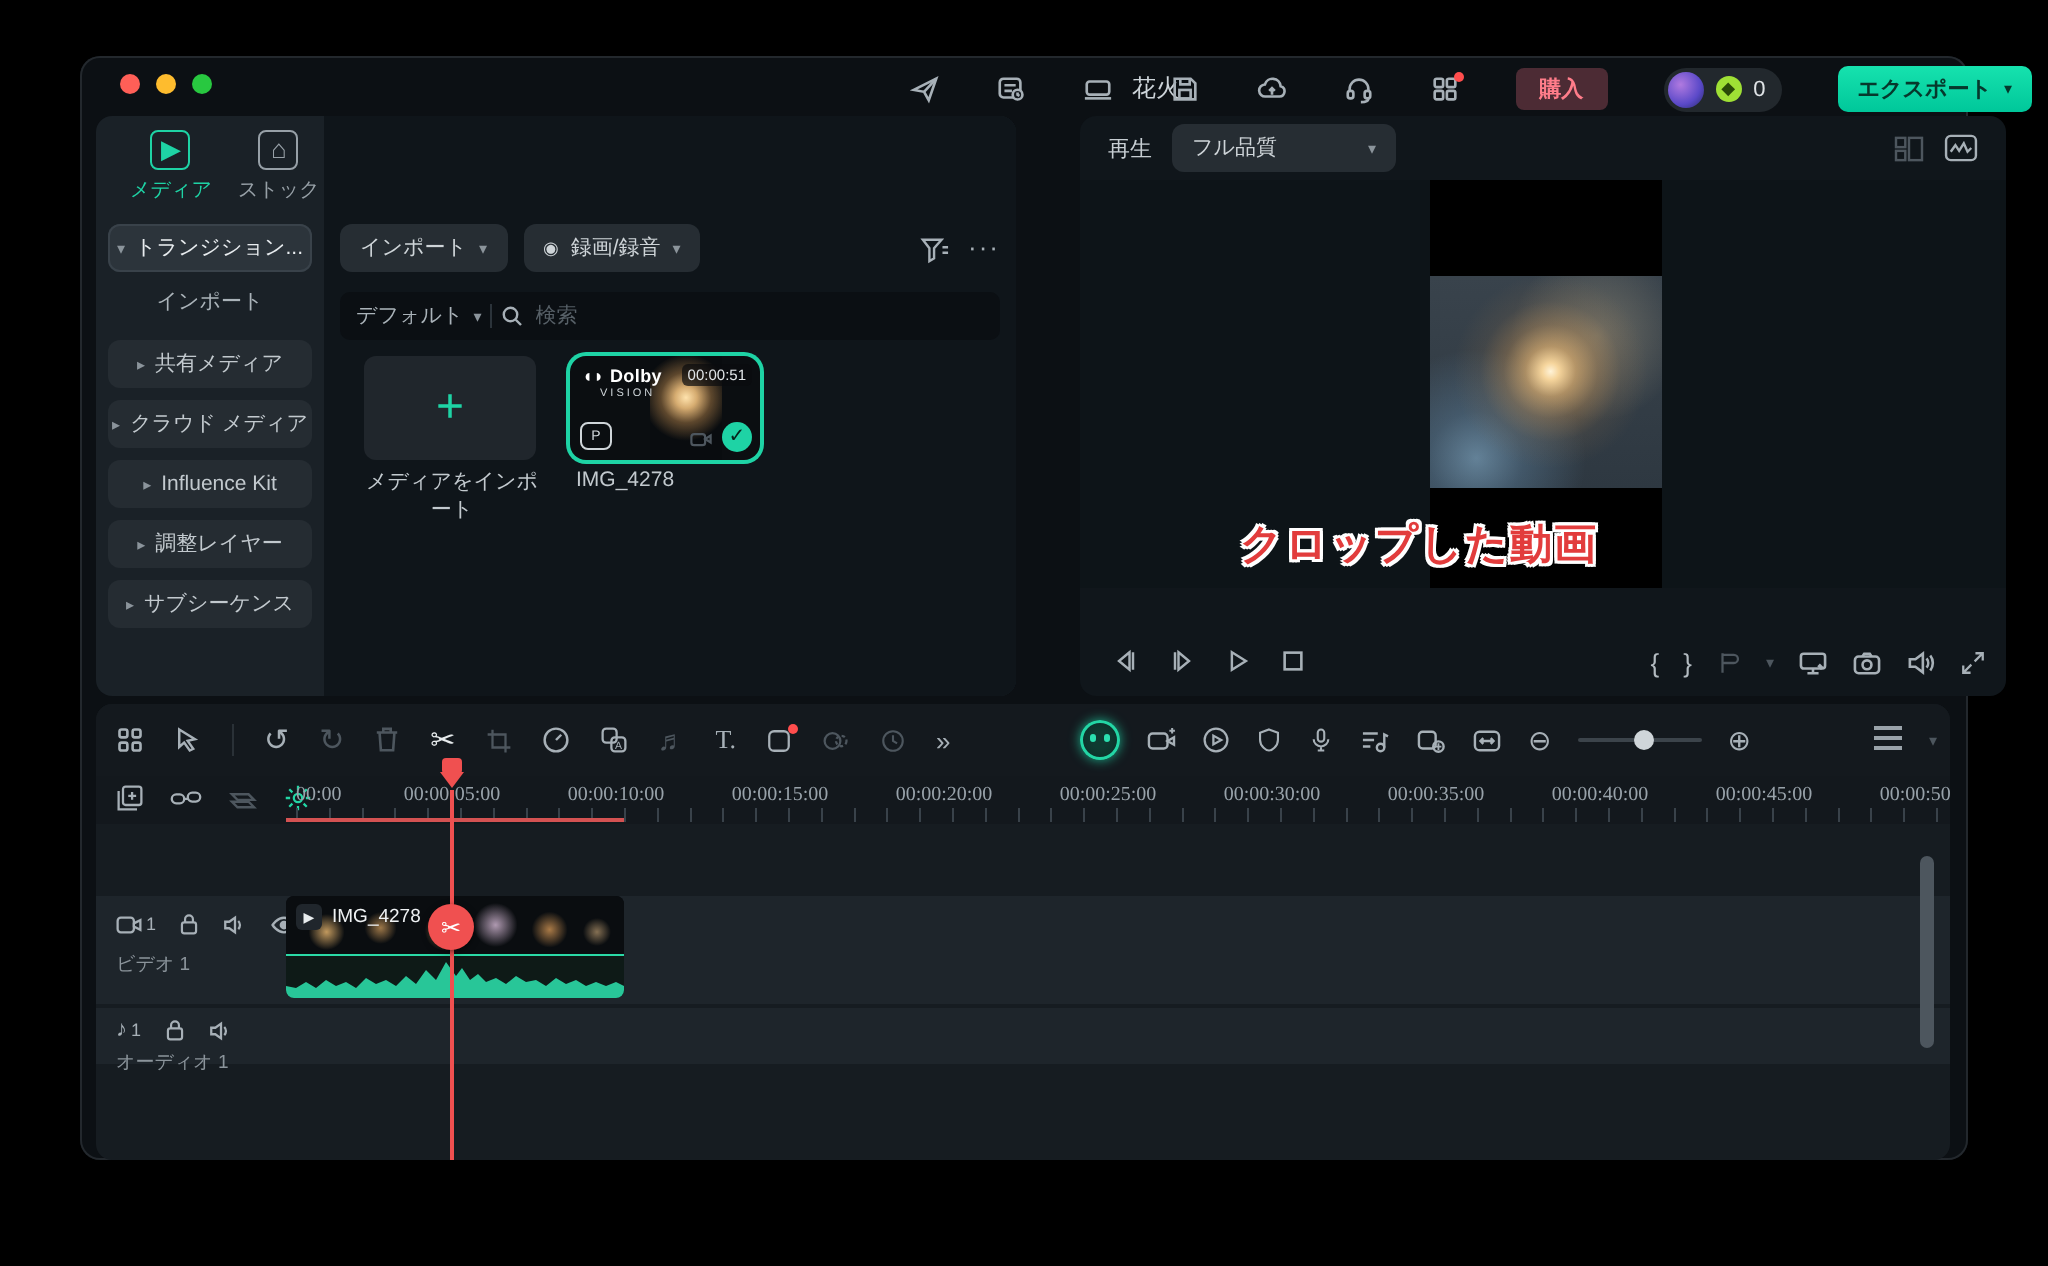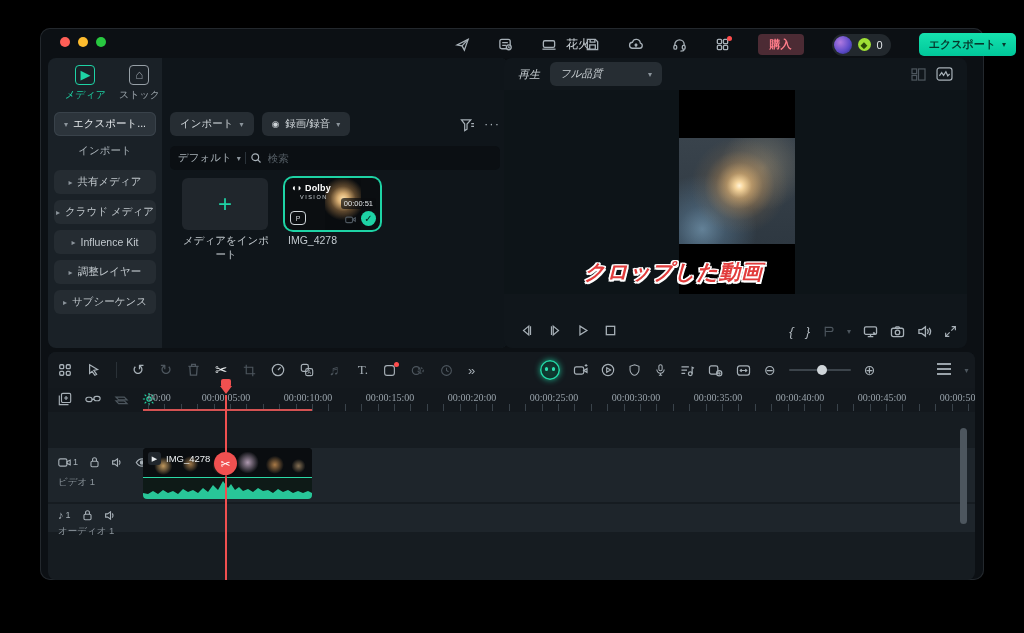--- a/index.html
+++ b/index.html
@@ -45,26 +45,26 @@
   .searchrow{left:8px;top:88px;width:330px;height:24px;background:#0b0f13;border-radius:5px;display:flex;align-items:center;padding:0 8px;gap:4px;box-sizing:border-box;}
   .searchrow input{background:transparent;border:none;outline:none;color:#c6cdd2;font-size:10.5px;width:140px;font-family:inherit;}
   .searchrow input::placeholder{color:#565f66;}
   .vsep{width:1px;height:12px;background:#2b333a;}
   .importcard{left:20px;top:120px;width:86px;height:52px;background:#20262c;border-radius:6px;display:flex;align-items:center;justify-content:center;color:#1ed3a5;font-size:24px;font-weight:300;}
   .clipcard{left:123px;top:120px;width:95px;height:52px;border-radius:8px;background:#0b0e11;box-shadow:0 0 0 2px #1ed3a5;overflow:hidden;}
   .clipthumb{position:absolute;left:42%;top:0;width:38%;height:100%;
      background:radial-gradient(circle at 50% 40%,#ffe3ad 0,rgba(250,200,130,.85) 15%,rgba(220,160,90,.4) 35%,transparent 60%),#090c0f;}
   .dolby{position:absolute;left:6px;top:5px;color:#fff;font-size:9px;font-weight:bold;letter-spacing:.2px;}
   .dolbysub{position:absolute;left:15px;top:16px;color:#cfd5d9;font-size:5.5px;letter-spacing:1.5px;}
-  .durbadge{position:absolute;right:4px;top:4px;background:rgba(10,12,14,.7);border-radius:3px;font-size:7.5px;padding:1px 3px;color:#e2e6e9;margin-top:16px;}
+  .durbadge{position:absolute;right:4px;top:4px;background:rgba(10,12,14,.7);border-radius:3px;font-size:7.5px;padding:1px 3px;color:#e2e6e9;}
   .proxyic{position:absolute;left:5px;bottom:5px;width:14px;height:12px;border:1.2px solid #cfd5d9;border-radius:4px;color:#cfd5d9;font-size:7px;display:flex;align-items:center;justify-content:center;}
   .checkic{position:absolute;right:4px;bottom:4px;width:15px;height:15px;border-radius:50%;background:#1ed3a5;color:#06251c;font-size:10px;display:flex;align-items:center;justify-content:center;font-weight:bold;}
   .medialbl{top:176px;font-size:10.5px;color:#c2c9ce;}
   
-  .prevcard{left:504px;top:58px;width:463px;height:290px;background:#10161b;border-radius:8px;overflow:hidden;font-style:italic;}
+  .prevcard{left:540px;top:58px;width:463px;height:290px;background:#10161b;border-radius:8px;overflow:hidden;}
   .pvhead{left:0;top:0;width:463px;height:32px;display:flex;align-items:center;padding:0 14px;gap:10px;box-sizing:border-box;}
   .pvvideo{left:0;top:32px;width:463px;height:204px;background:#0d1418;}
   .pvcol{position:absolute;left:175px;top:0;width:116px;height:204px;background:#000;}
   .fw{position:absolute;left:0;top:48px;width:116px;height:106px;
       background:
        radial-gradient(circle at 52% 45%, #fff3d8 0, rgba(255,220,160,.95) 5%, rgba(246,190,115,.6) 15%, rgba(214,155,85,.32) 28%, rgba(150,115,75,.14) 42%, transparent 58%),
        radial-gradient(circle at 20% 86%, rgba(150,200,235,.5) 0, rgba(115,165,205,.28) 18%, transparent 42%),
        radial-gradient(circle at 72% 28%, rgba(255,225,170,.28) 0, transparent 38%),
        linear-gradient(#39434c,#2e3841);}
   .caption{position:absolute;left:80px;top:200px;font-size:21px;font-weight:bold;color:#e23c3c;letter-spacing:1px;
@@ -237,21 +237,21 @@
         </div>
       <div class="tab">
           <span class="lbl">ステッカー</span>
         </div>
 
     </div>
 
     <div class="r sidebar">
       <div class="r pill activepill" style="top:4px">
           <span class="tri">▾</span>
-          <span>エクスポート...</span>
+          <span>トランジション...</span>
         </div>
       <div class="r plainlbl" style="top:36px">インポート</div>
       <div class="r pill" style="top:62px">
           <span class="tri">▸</span>
           <span>共有メディア</span>
         </div>
       <div class="r pill" style="top:92px">
           <span class="tri">▸</span>
           <span>クラウド メディア</span>
         </div>

